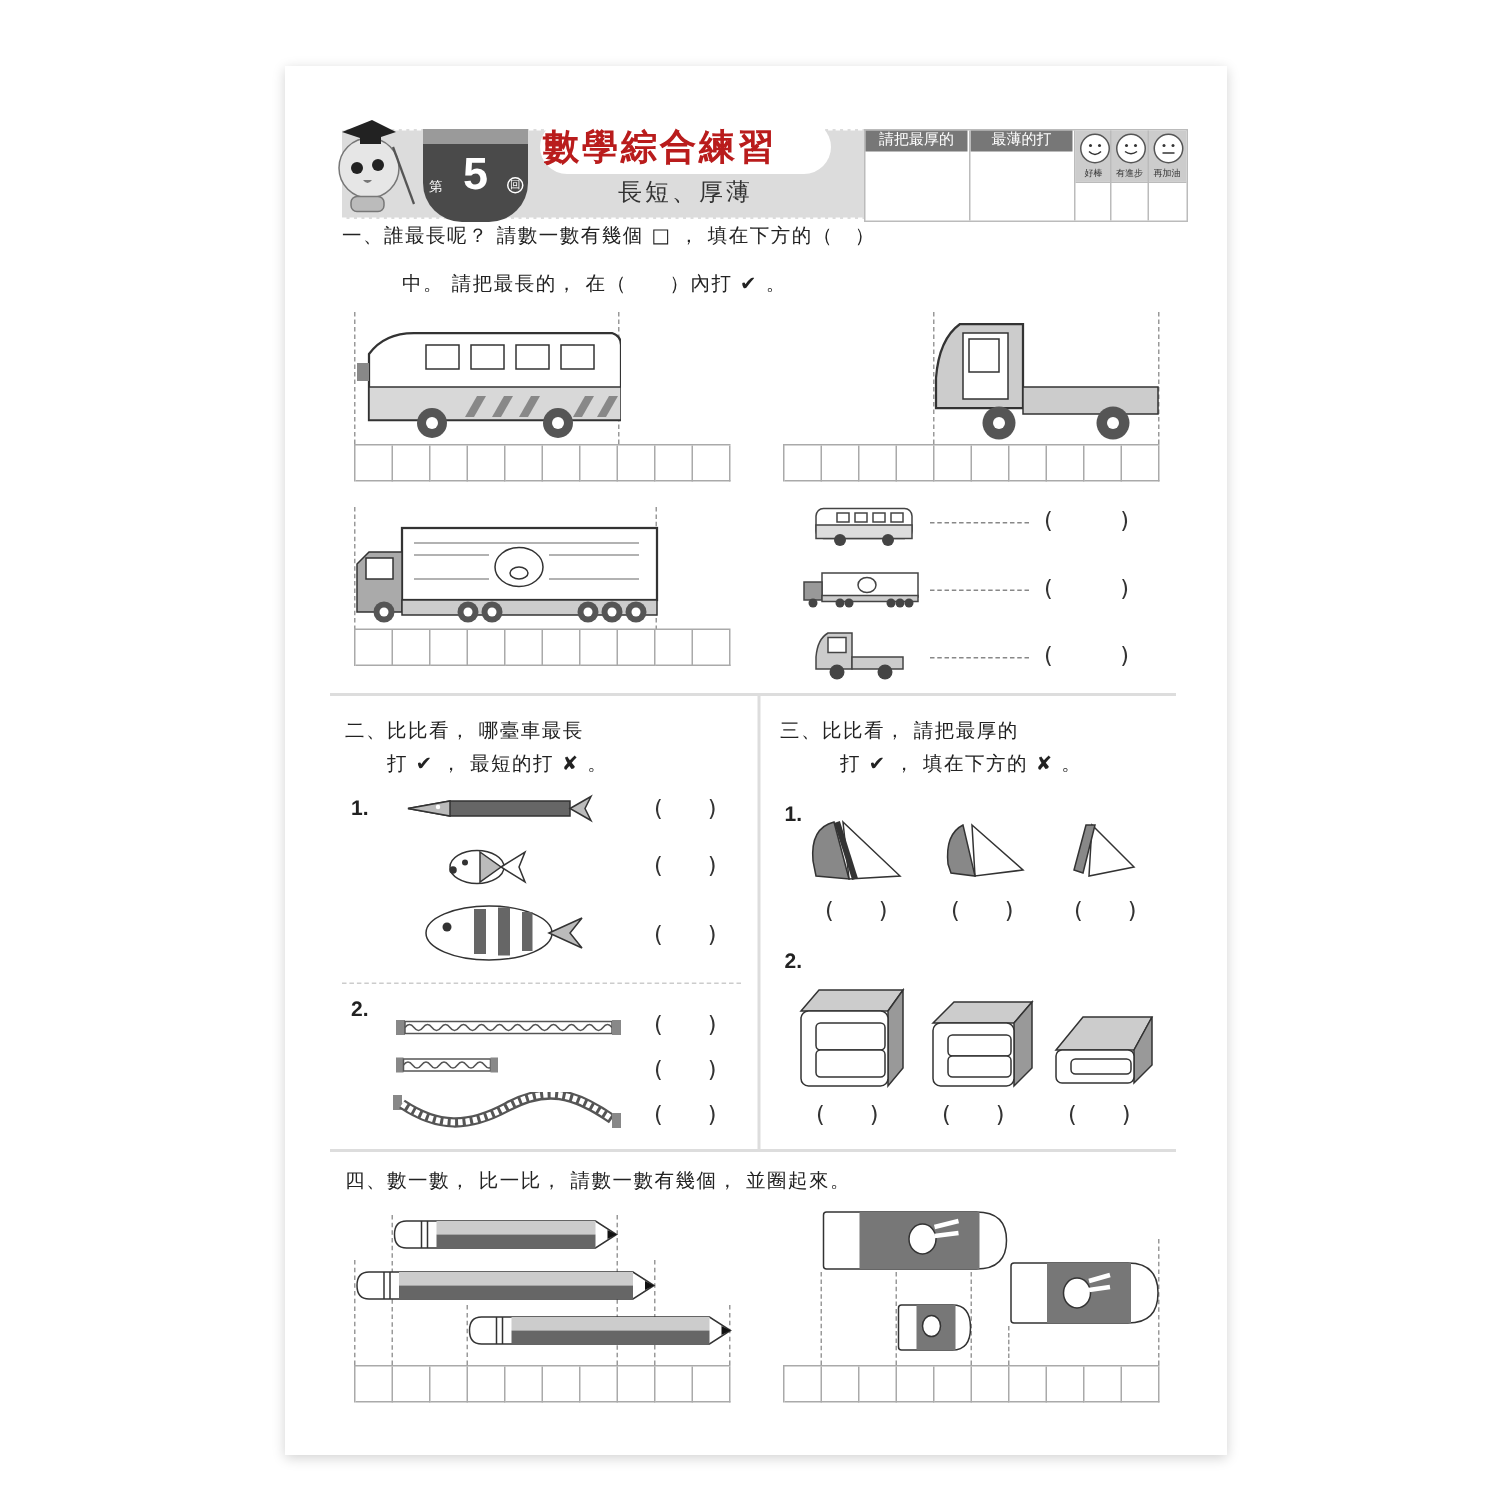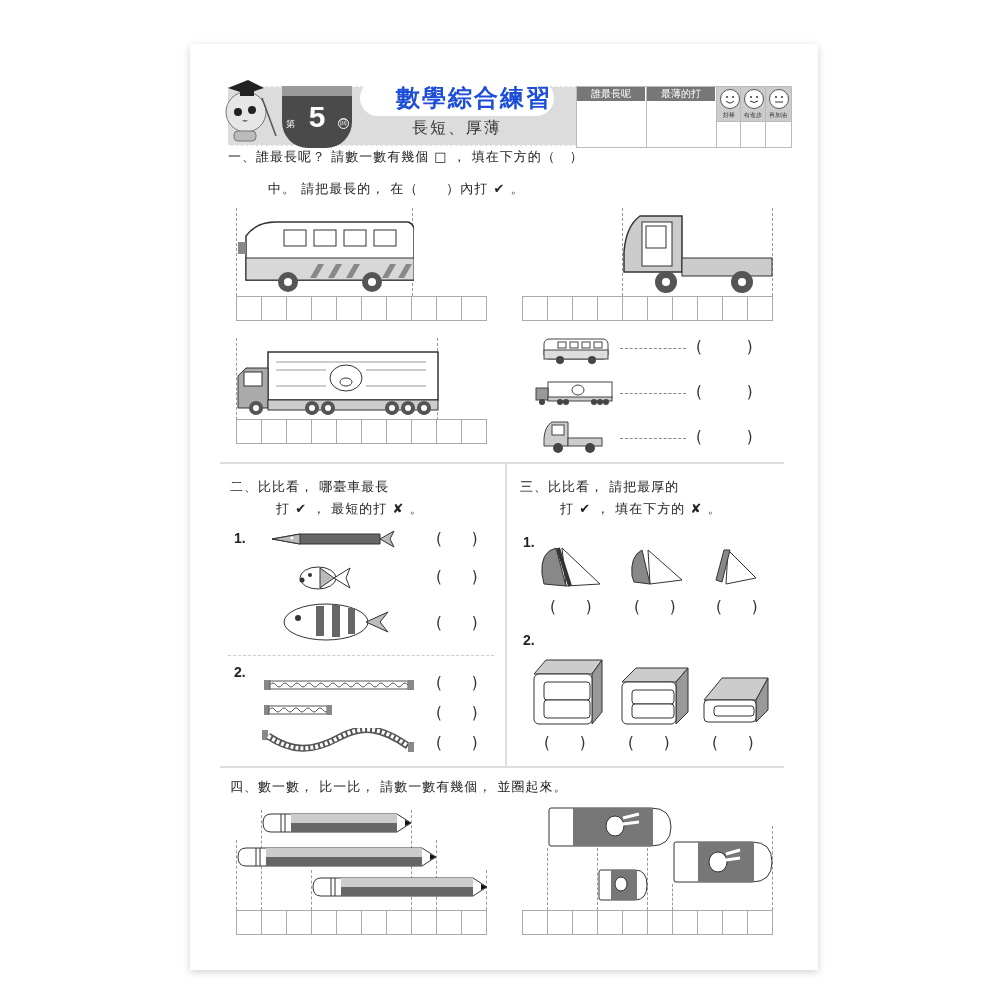--- a/index.html
+++ b/index.html
@@ -6,21 +6,21 @@
   body{width:1000px;height:1000px;position:relative;overflow:hidden;font-family:"DejaVu Sans",sans-serif;color:#222;}
   .page{position:absolute;left:190px;top:44px;width:628px;height:926px;background:#fff;box-shadow:0 2px 8px rgba(0,0,0,0.18);}
   .abs{position:absolute;}
   
   .hdr-band{position:absolute;left:228px;top:86px;width:352px;height:58px;background:#dcdcdc;border-top:1px dashed #fff;border-bottom:1px dashed #fff;}
   .round-badge{position:absolute;left:282px;top:86px;width:70px;height:62px;background:#4a4a4a;border-radius:0 0 26px 26px;color:#fff;}
   .round-badge .top{position:absolute;left:0;top:0;width:70px;height:10px;background:#9a9a9a;}
   .round-badge .num{position:absolute;left:14px;top:14px;width:42px;text-align:center;font:bold 30px "Liberation Sans",sans-serif;}
   .round-badge .pre,.round-badge .post{position:absolute;top:32px;font-size:9px;}
   .round-badge .pre{left:4px;} .round-badge .post{left:56px;border:1px solid #fff;border-radius:50%;width:9px;height:9px;line-height:9px;text-align:center;font-size:7px;}
-  .title{position:absolute;left:362px;top:82px;width:190px;height:32px;text-align:right;font:bold 24px "DejaVu Sans",sans-serif;color:#1d4ed8;letter-spacing:2px;}
+  .title{position:absolute;left:362px;top:82px;width:190px;height:32px;text-align:left;font:bold 24px "DejaVu Sans",sans-serif;color:#b91c1c;letter-spacing:2px;}
   .title-bubble{position:absolute;left:360px;top:80px;width:194px;height:36px;background:#fff;border-radius:18px;}
   .subtitle{position:absolute;left:362px;top:118px;width:190px;text-align:center;font:16px "DejaVu Serif",serif;color:#333;letter-spacing:2px;}
   .mascot{position:absolute;left:218px;top:76px;width:60px;height:70px;}
   .signtbl{position:absolute;left:576px;top:86px;width:214px;height:60px;border:1px solid #bbb;background:#fff;}
   .signtbl .h{position:absolute;top:0;height:14px;background:#777;color:#fff;font-size:10px;text-align:center;line-height:14px;}
   .signtbl .vline{position:absolute;top:0;bottom:0;width:1px;background:#bbb;}
   .face{position:absolute;top:2px;width:18px;height:18px;border:1px solid #555;border-radius:50%;background:#fff;}
   .face-lbl{position:absolute;top:24px;font-size:6px;text-align:center;width:24px;color:#333;}
   
   .q{position:absolute;font:13px "DejaVu Serif",serif;color:#222;white-space:nowrap;letter-spacing:1px;}
@@ -55,21 +55,21 @@
   <div class="top"></div>
   <span class="pre">第</span>
   <span class="num">5</span>
   <span class="post">回</span>
 </div>
 <div class="title-bubble"></div>
 <div class="title">數學綜合練習</div>
 <div class="subtitle">長短、厚薄</div>
 
 <div class="signtbl">
-  <div class="h" style="left:0;width:68px;">誰最長呢</div>
+  <div class="h" style="left:0;width:68px;">請把最厚的</div>
   <div class="h" style="left:70px;width:68px;">最薄的打</div>
   <div class="h" style="left:140px;width:74px;height:34px;background:#ccc;"></div>
   <div class="vline" style="left:69px"></div>
   <div class="vline" style="left:139px"></div>
   <div class="vline" style="left:163px;top:0"></div>
   <div class="vline" style="left:188px;top:0"></div>
   <div style="position:absolute;left:140px;top:34px;width:74px;height:1px;background:#bbb"></div>
   <div class="face" style="left:143px">
       <svg viewBox="0 0 18 18" width="18" height="18">
         <circle cx="6" cy="7" r="1" fill="#333"></circle>
@@ -248,21 +248,21 @@
   </svg>
 <div class="dash-h" style="left:620px;top:438px;width:66px"></div>
 <div class="paren" style="left:696px;top:428px">(　　　)</div>
 
 <div class="sep-h" style="left:220px;top:462px;width:564px"></div>
 <div class="sep-v" style="left:505px;top:464px;height:302px"></div>
 <div class="dash-h" style="left:228px;top:655px;width:266px;border-top-color:#ccc"></div>
 <div class="sep-h" style="left:220px;top:766px;width:564px"></div>
 
 <div class="q" style="left:230px;top:478px">二、比比看， 哪臺車最長</div>
-<div class="q" style="left:276px;top:500px">打 ✔ ， 最短的打 ✘ 。</div>
+<div class="q" style="left:258px;top:500px">打 ✔ ， 最短的打 ✘ 。</div>
 <div class="num-label" style="left:234px;top:530px">1.</div>
 
 <svg class="abs" style="left:270px;top:528px" width="126" height="22" viewBox="0 0 126 22">
     <path d="M2 11 L30 6 L110 6 L110 16 L30 16 Z" fill="#666" stroke="#333"></path>
     <path d="M2 11 L30 6 L30 16 Z" fill="#bbb" stroke="#333"></path>
     <polygon points="110,11 124,3 120,11 124,19" fill="#bbb" stroke="#333"></polygon>
     <circle cx="22" cy="10" r="1.5" fill="#fff"></circle>
   </svg>
 <div class="paren" style="left:436px;top:530px">(　　)</div>
 

